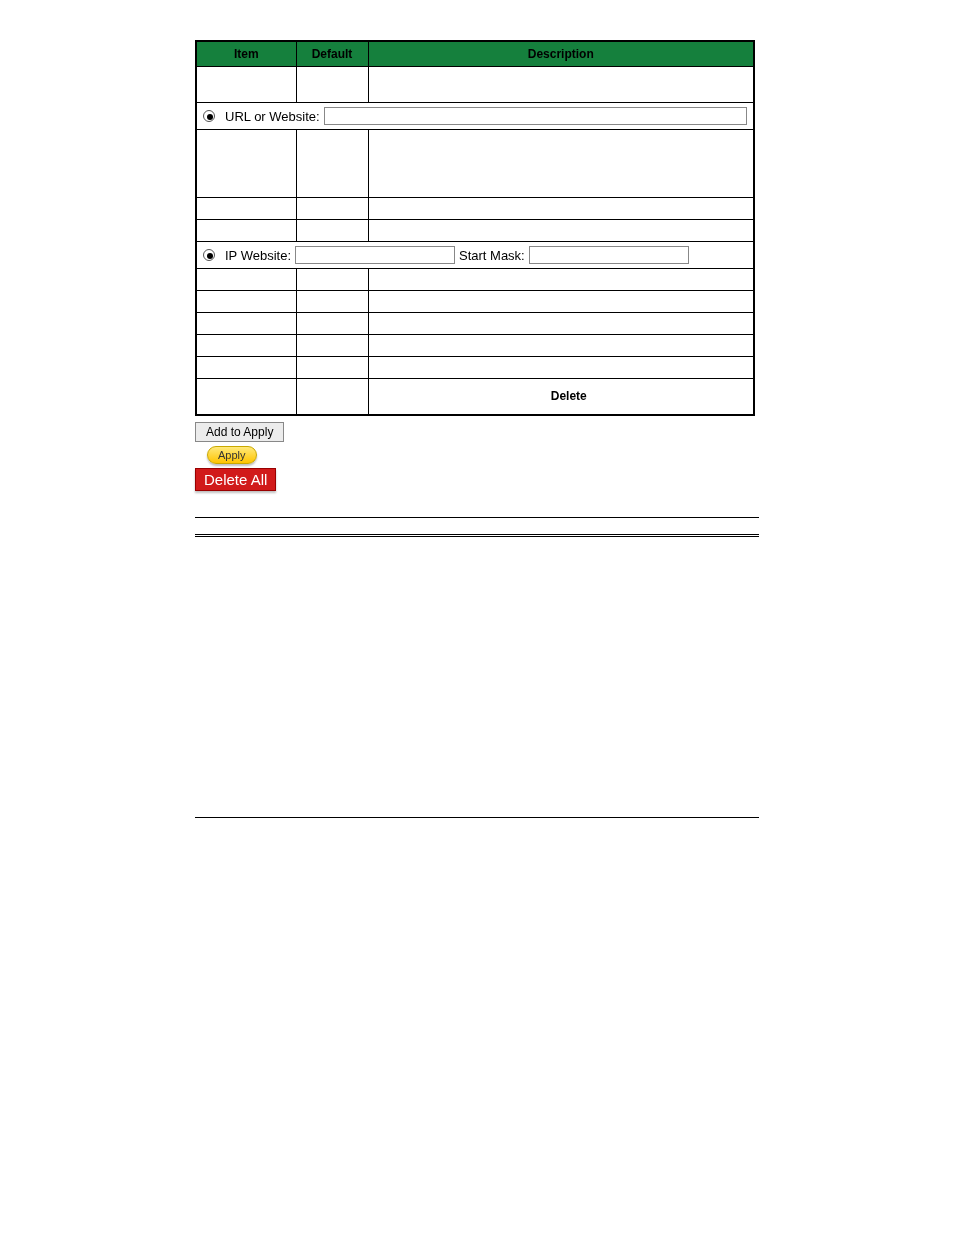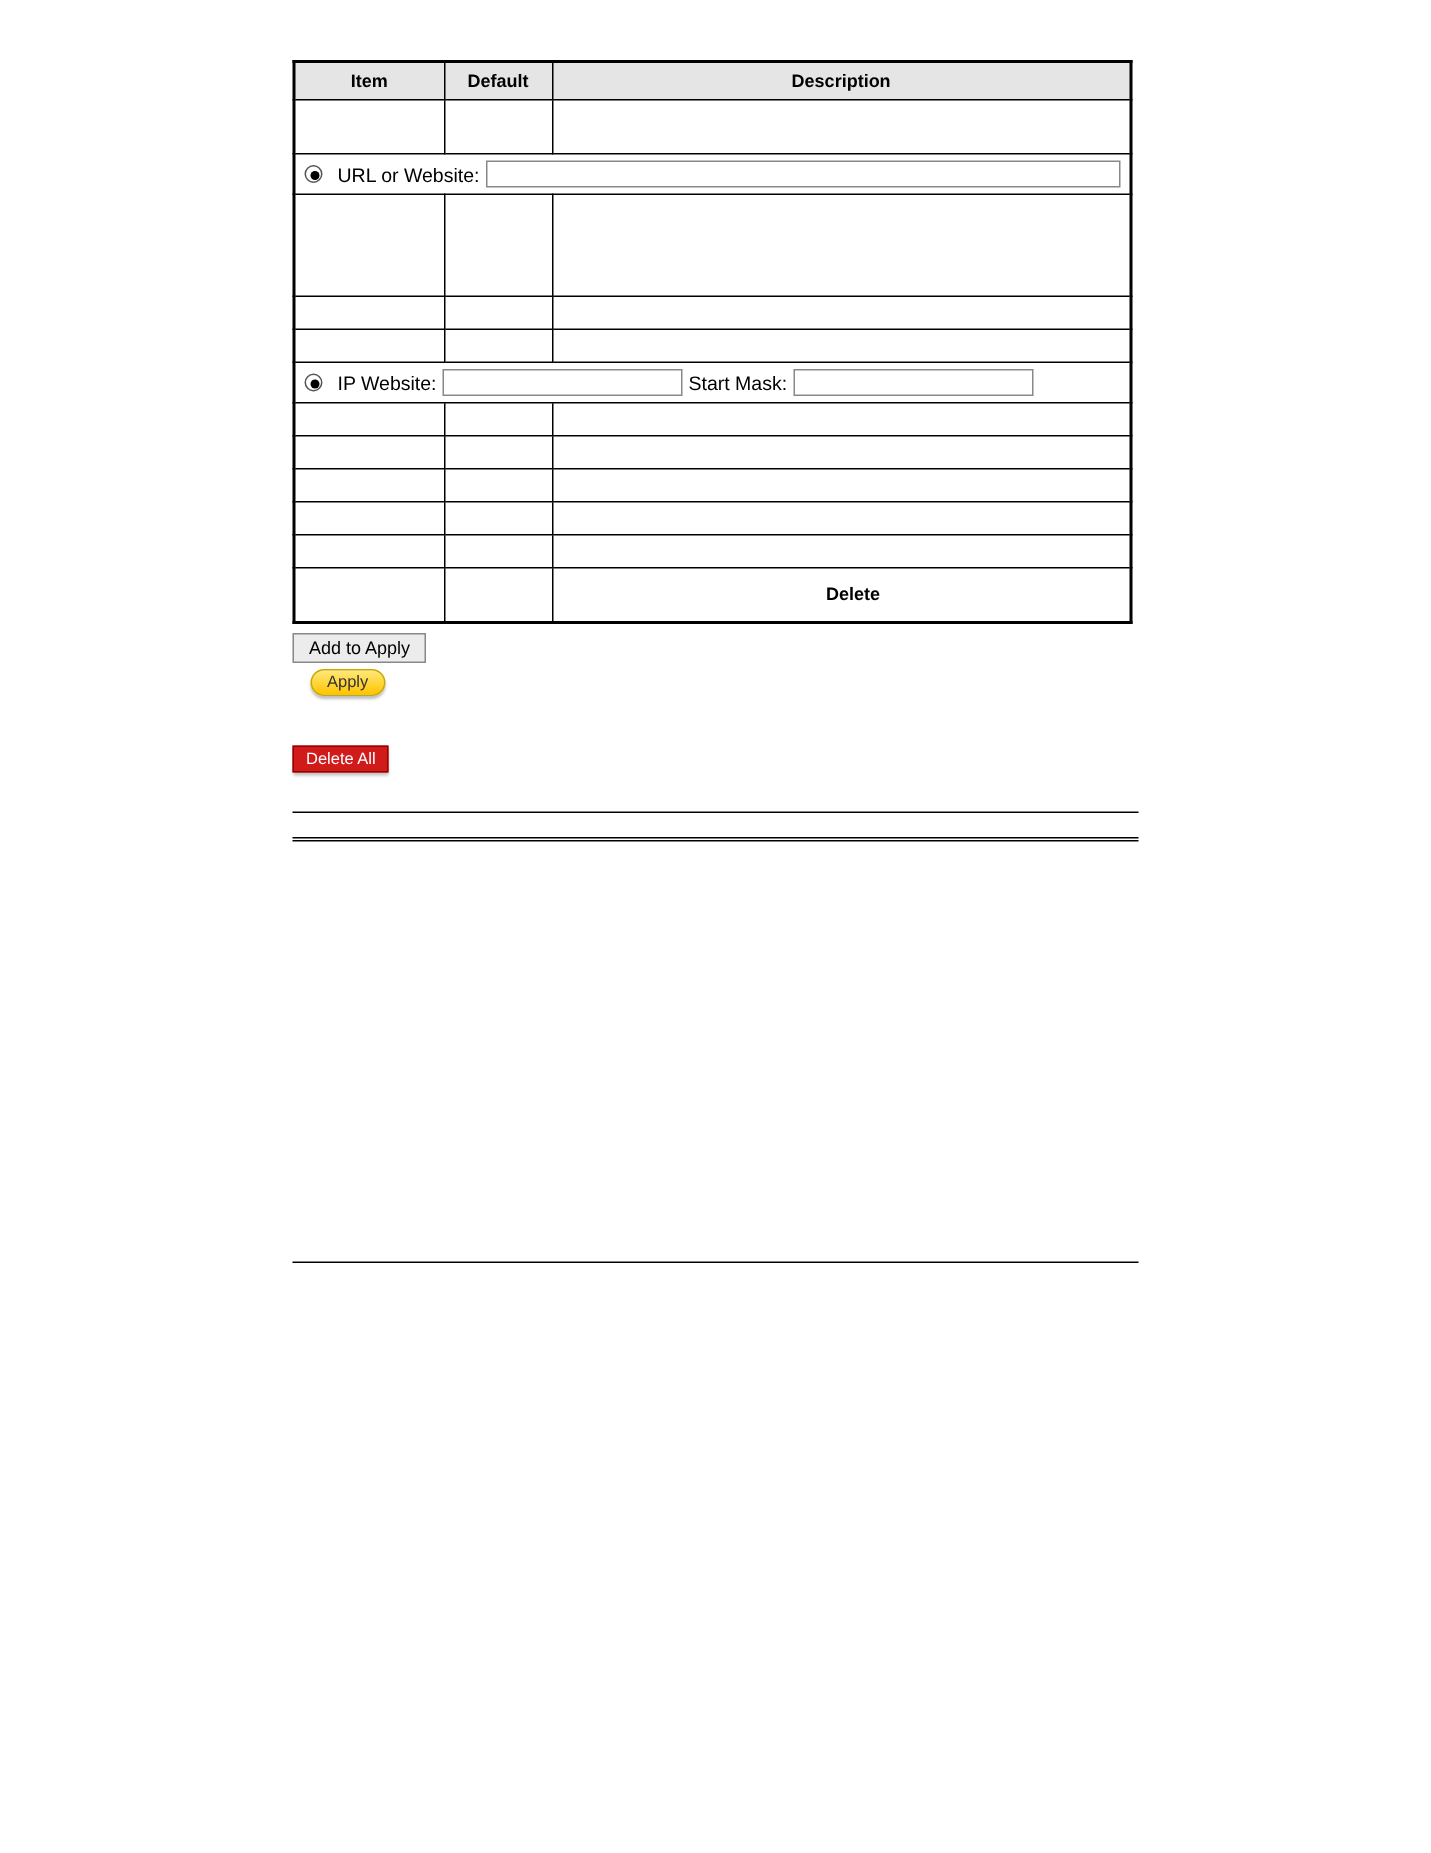--- a/index.html
+++ b/index.html
@@ -25,21 +25,21 @@
     width: 560px;
     border: 2px solid #000;
   }
   .main-table th, .main-table td {
     border: 1px solid #000;
     padding: 0;
     font-size: 12px;
     vertical-align: top;
   }
   .main-table thead th {
-    background: #e5e5e5;
+    background: #15803d;
     font-weight: bold;
     text-align: center;
     height: 24px;
     line-height: 24px;
   }
   .col-item { width: 100px; }
   .col-default { width: 72px; }
   .col-desc { }
   .row-spacer td { height: 36px; }
   .form-row {
@@ -106,25 +106,24 @@
     padding: 2px 10px;
     box-shadow: 0 2px 2px rgba(0,0,0,0.25);
     cursor: pointer;
     color: #333;
     margin-left: 12px;
   }
   .btn-deleteall {
     background: #d11a1a;
     color: #fff;
     border: 1px solid #900;
-    font-size: 11px;
+    font-size: 15px;
     padding: 2px 8px;
     box-shadow: 0 2px 2px rgba(0,0,0,0.25);
     cursor: pointer;
-    margin-top: 29px;
   }
   .hr-thin {
     border: none;
     border-top: 1px solid #000;
     margin: 26px 0 6px 0;
   }
   .hr-double {
     border: none;
     border-top: 3px double #000;
     margin: 16px 0 0 0;

